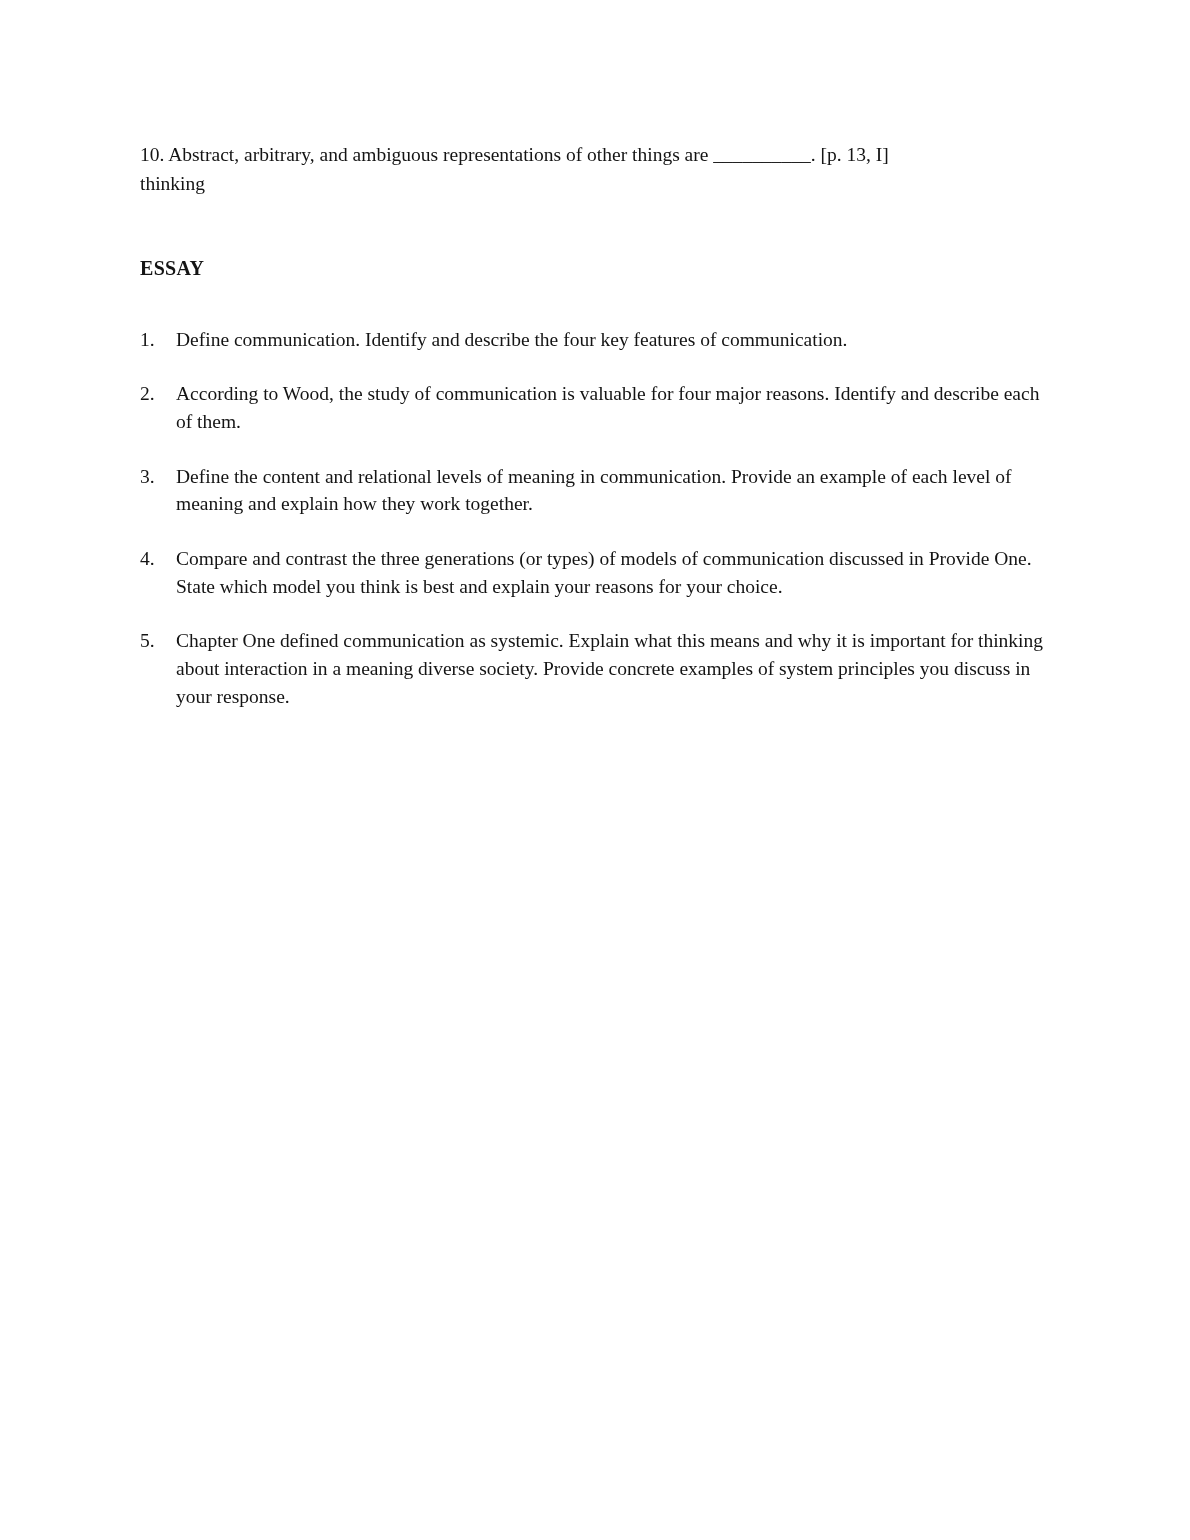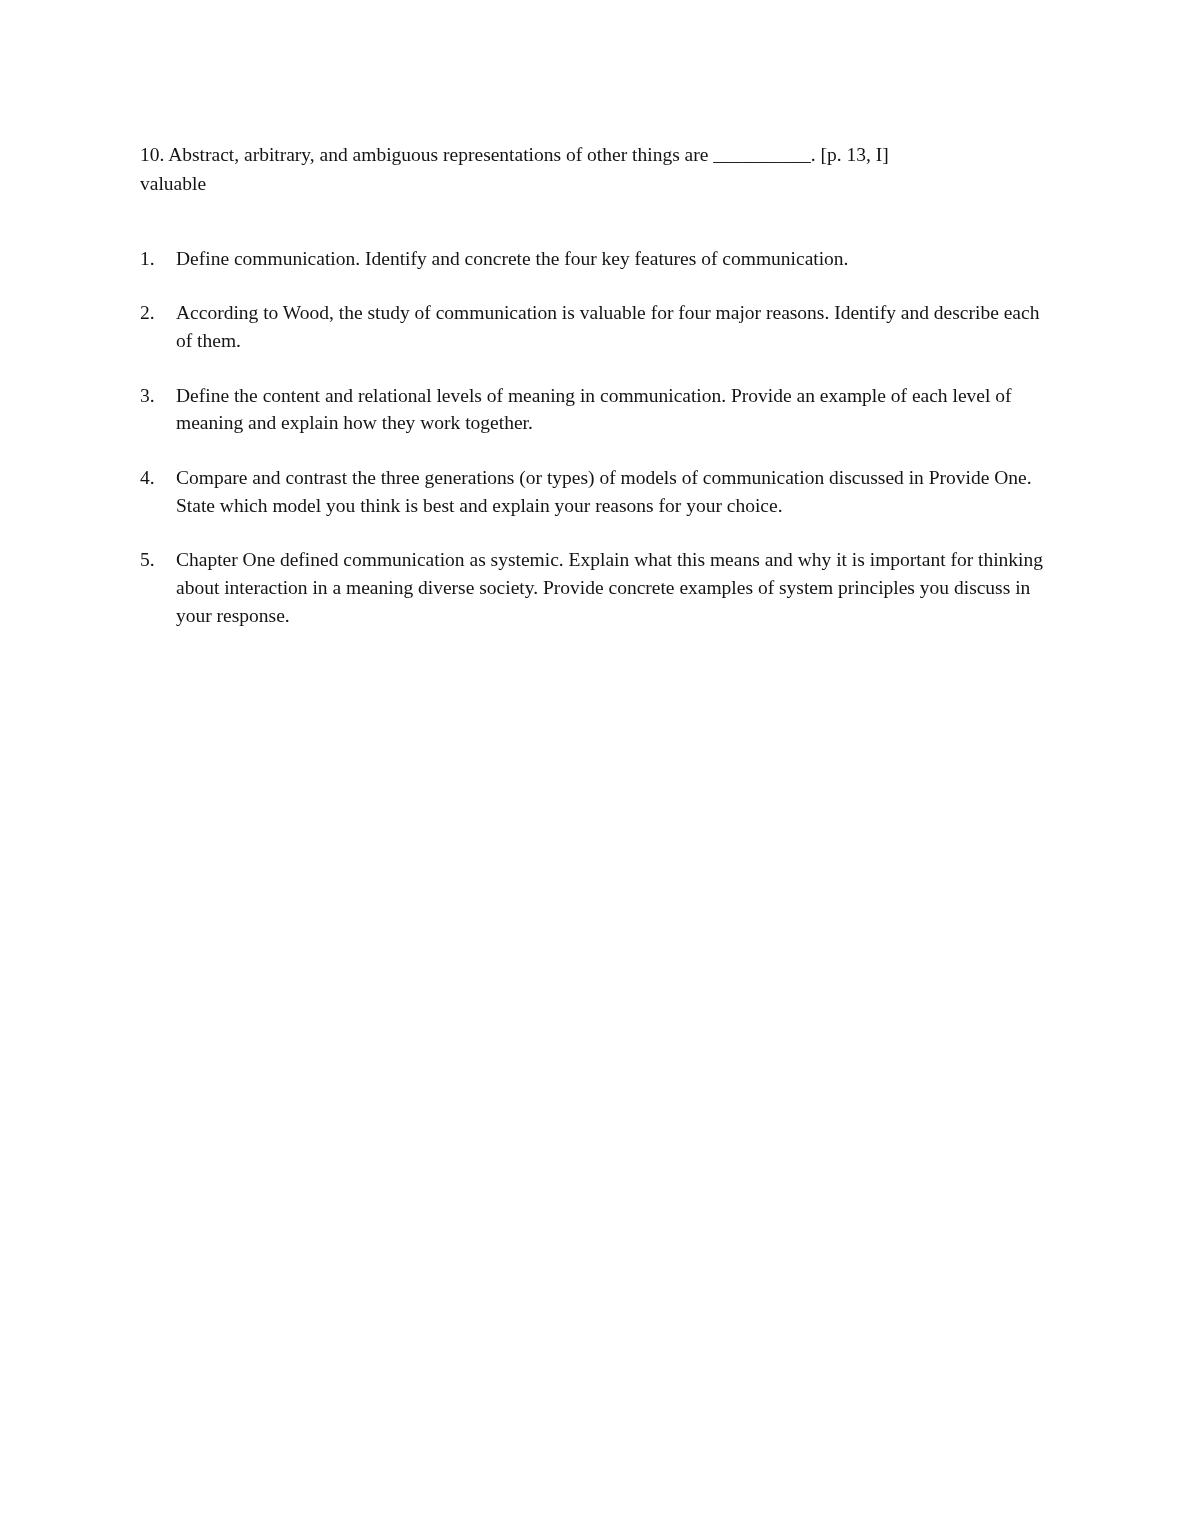--- a/index.html
+++ b/index.html
@@ -49,29 +49,30 @@
     max-width: 875px;
   }
 </style>
 </head>
 <body>
 
 <div class="page">
 
   <p class="q10">
     <span>10. Abstract, arbitrary, and ambiguous representations of other things are __________. [p. 13, I]</span><br>
-    <span>valuable</span>
+    <span>thinking</span>
   </p>
 
+  <div class="essay-heading">ESSAY</div>
 
   <div class="essay-list">
 
     <div class="essay-item">
       <span class="num">1.</span>
-      <span class="txt">Define communication. Identify and concrete the four key features of communication.</span>
+      <span class="txt">Define communication. Identify and describe the four key features of communication.</span>
     </div>
 
     <div class="essay-item">
       <span class="num">2.</span>
       <span class="txt">According to Wood, the study of communication is valuable for four major reasons. Identify and describe each of them.</span>
     </div>
 
     <div class="essay-item">
       <span class="num">3.</span>
       <span class="txt">Define the content and relational levels of meaning in communication. Provide an example of each level of meaning and explain how they work together.</span>

